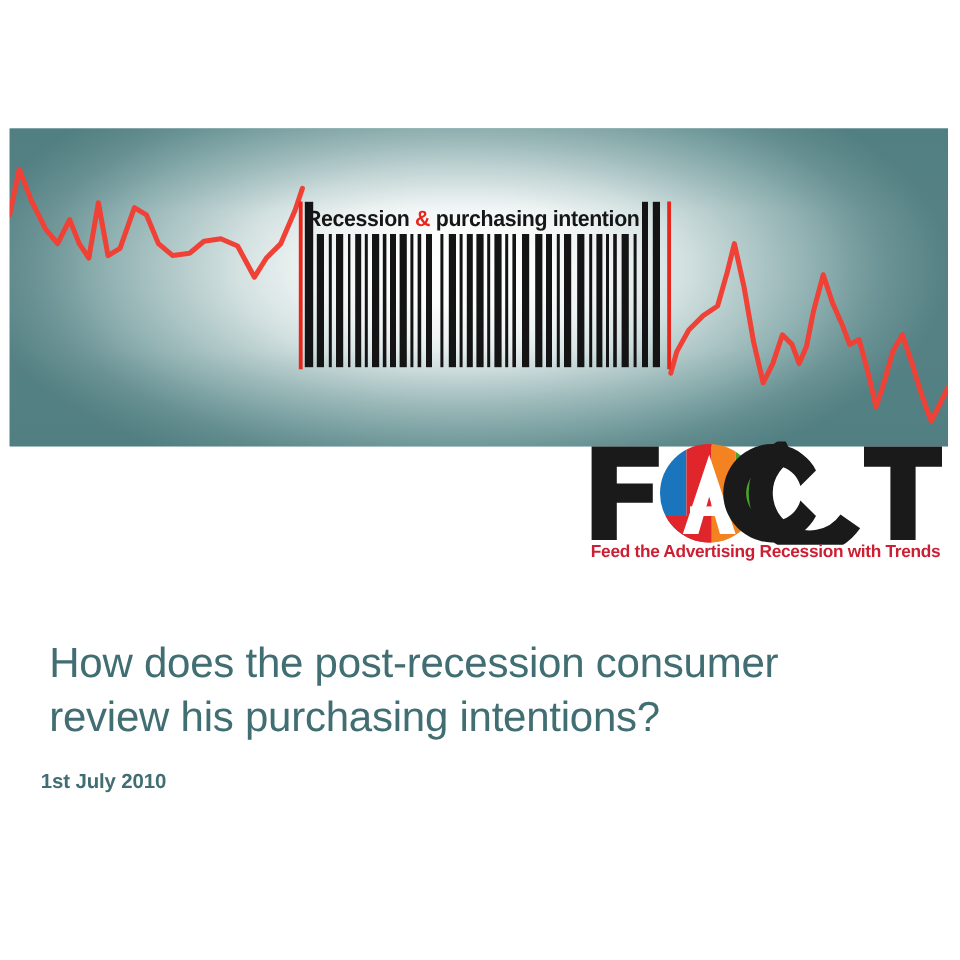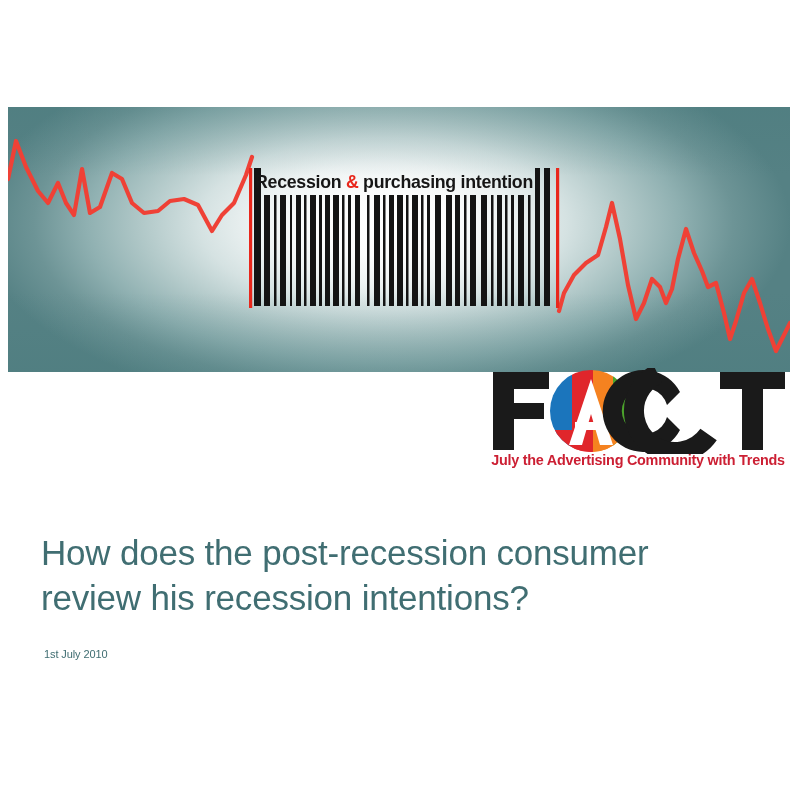--- a/index.html
+++ b/index.html
@@ -133,25 +133,25 @@
     margin: 7px;
     font-family: "Liberation Sans", sans-serif;
     font-weight: normal;
     font-size: 35px;
     line-height: 45px;
     color: #406e72;
     letter-spacing: -0.2px;
   }
   .deck-title .line { display: block; }
   .deck-date {
-    margin: 10px;
+    margin: 0;
     padding-top: 14px;
     font-family: "Liberation Sans", sans-serif;
-    font-weight: normal;
-    font-size: 11px;
+    font-weight: bold;
+    font-size: 17px;
     line-height: 21px;
     color: #406e72;
     letter-spacing: -0.1px;
   }
 </style>
 </head>
 <body>
 
 <div class="slide">
 
@@ -255,24 +255,24 @@
       <g>
         <path d="M193,24 A41,41 0 1 0 193,62 L180,49 A23,23 0 1 1 180,37 Z" fill="#1a1a1a"></path>
         <circle cx="188" cy="43" r="41" fill="none" stroke="#1a1a1a" stroke-width="20" stroke-dasharray="150 108" transform="rotate(35 188 43)"></circle>
       </g>
 
       <g>
         <path d="M233,4 H298 V21 H276 V82 H255 V21 H233 Z" fill="#1a1a1a"></path>
       </g>
     </svg>
 
-    <div class="fact-tagline">July the Advertising Community with Trends</div>
+    <div class="fact-tagline">Feed the Advertising Recession with Trends</div>
   </div>
 
   <div class="title-block">
     <h1 class="deck-title">
       <span class="line">How does the post-recession consumer</span>
-      <span class="line">review his recession intentions?</span>
+      <span class="line">review his purchasing intentions?</span>
     </h1>
     <p class="deck-date">1st July 2010</p>
   </div>
 
 </div>
 
 </body></html>

